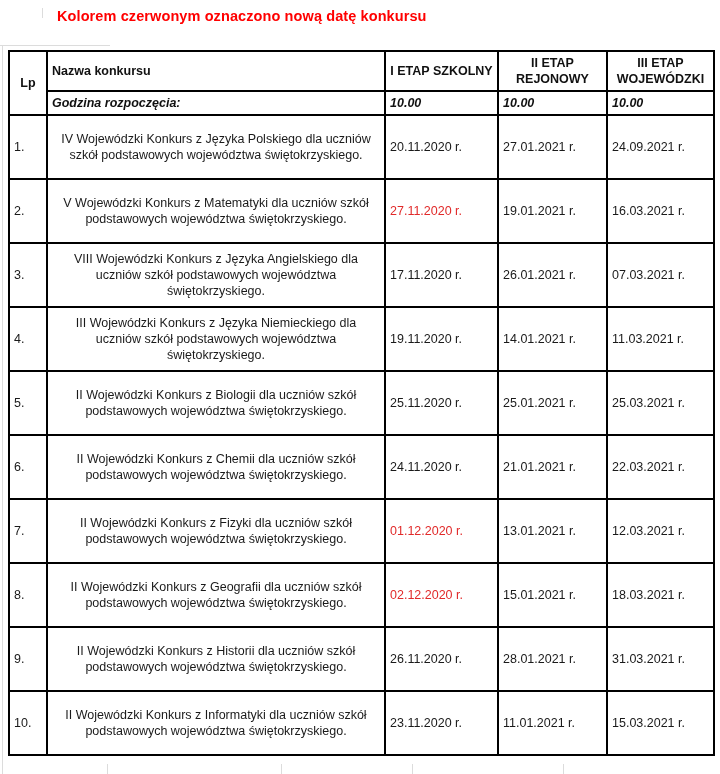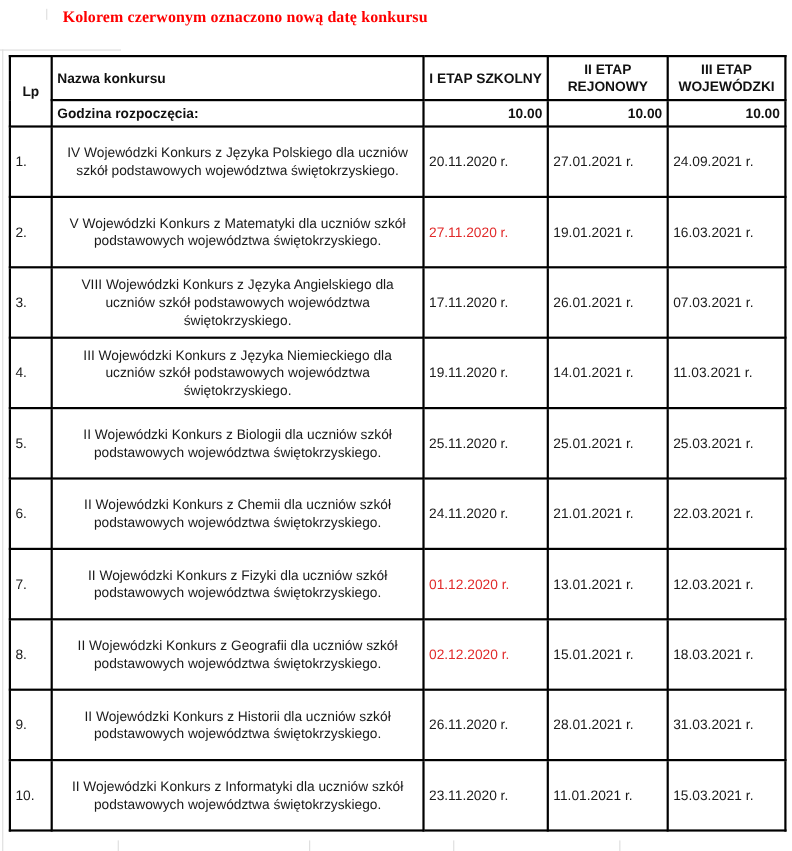--- a/index.html
+++ b/index.html
@@ -19,21 +19,20 @@
     background: #ffffff;
   }
   .note {
     position: absolute;
     left: 57px;
     top: 8px;
     font-size: 14.5px;
     font-weight: bold;
     letter-spacing: 0.1px;
     white-space: nowrap;
-    font-family: Liberation Serif, serif;
   }
   
   .gl { position: absolute; background: #dcdcdc; }
   .gl-h-top   { left: 0;   top: 45px;  width: 110px; height: 1px; }
   .gl-tick    { left: 42px; top: 8px;  width: 1px;  height: 10px; }
   .gl-v-left  { left: 2px;  top: 45px; width: 1px;  height: 729px; }
   .gl-v-b1    { left: 107px; top: 764px; width: 1px; height: 10px; }
   .gl-v-b2    { left: 281px; top: 764px; width: 1px; height: 10px; }
   .gl-v-b3    { left: 412px; top: 764px; width: 1px; height: 10px; }
   .gl-v-b4    { left: 563px; top: 764px; width: 1px; height: 10px; }
@@ -54,26 +53,26 @@
     color: #1a1a1a;
     font-size: 12.5px;
     line-height: 1.28;
     overflow: hidden;
   }
   table.sched thead th {
     font-weight: bold;
     color: #111111;
   }
   tr.hrow1 { height: 40px; }
-  tr.hrow2 { height: 24px; }
+  tr.hrow2 { height: 24px; font-style: italic; }
   tbody tr { height: 64px; }
   th.lp-h   { text-align: center; font-size: 13px; }
   th.name-h { text-align: left; padding-left: 6px; font-size: 13px; }
   th.stage-h { text-align: center; font-size: 12.5px; padding-left: 2px; padding-right: 2px; }
-  th.time-h  { text-align: right; font-size: 12.5px; }
+  th.time-h  { text-align: left; font-size: 12.5px; }
   td.lp   { text-align: left; padding-left: 4px; }
   td.name { text-align: center; padding-left: 6px; padding-right: 3px; }
   td.date { text-align: left; white-space: nowrap; }
   td.date.red { color: #e12a2a; }
 </style>
 </head>
 <body>
 
 <div class="page">
 

